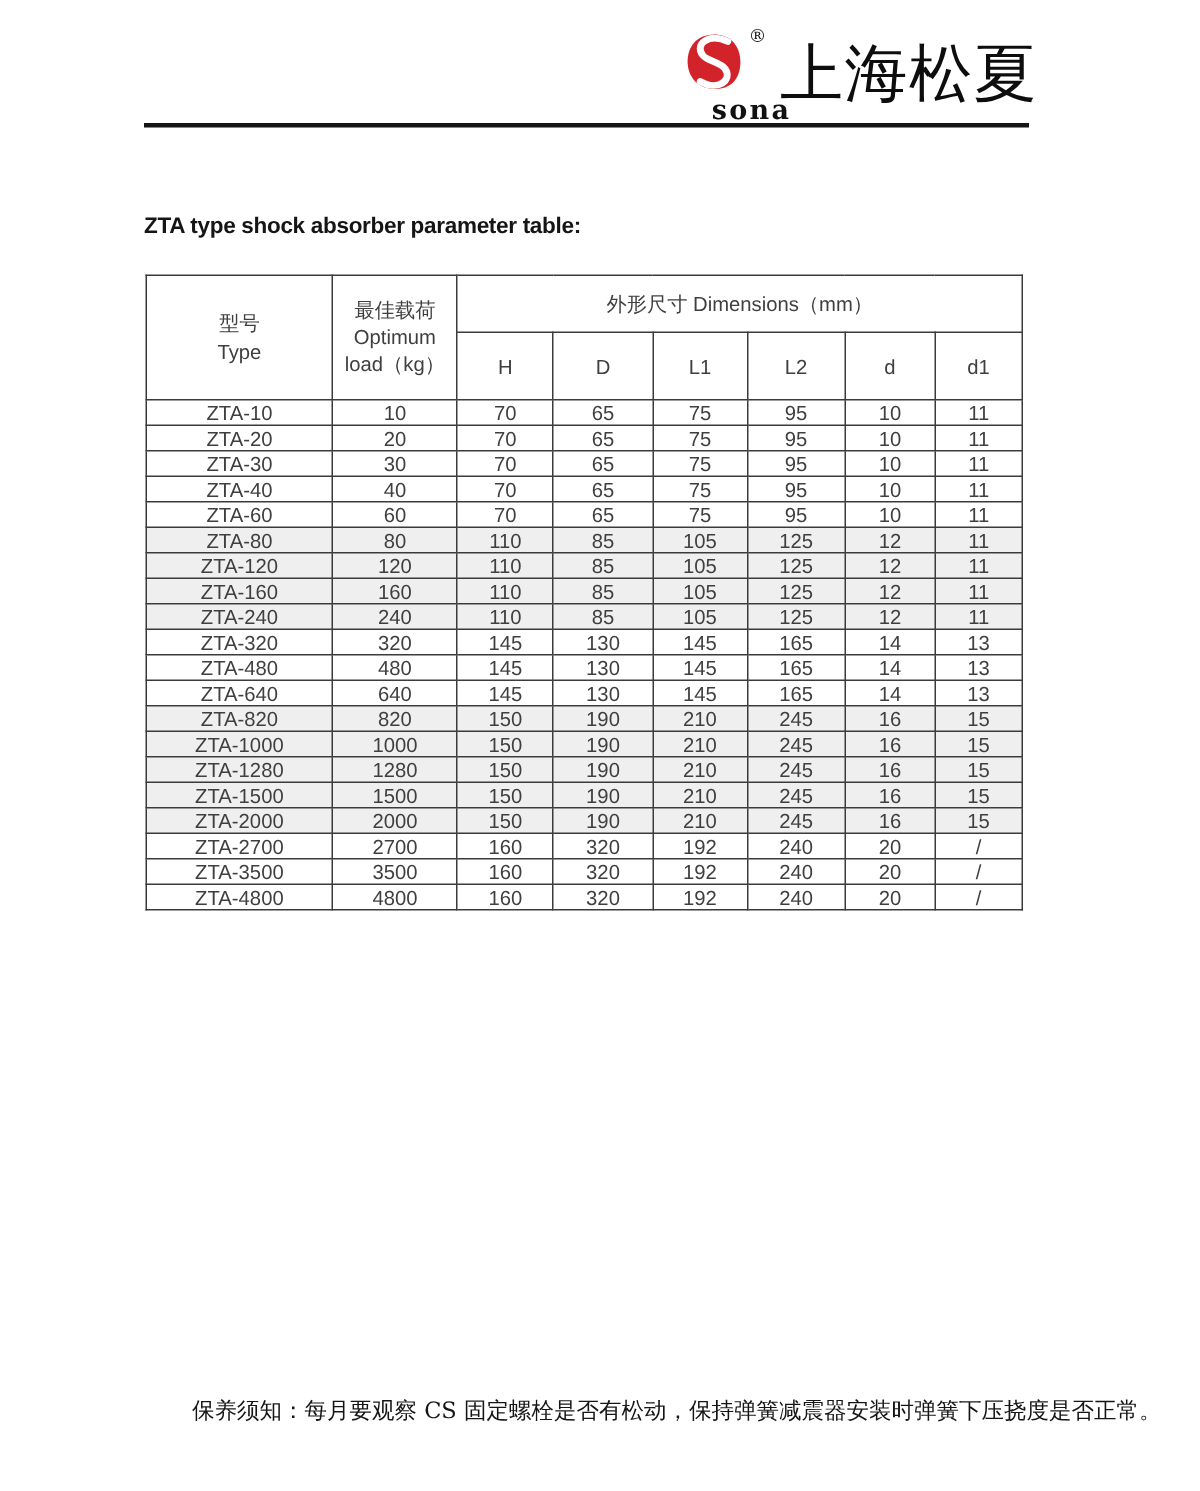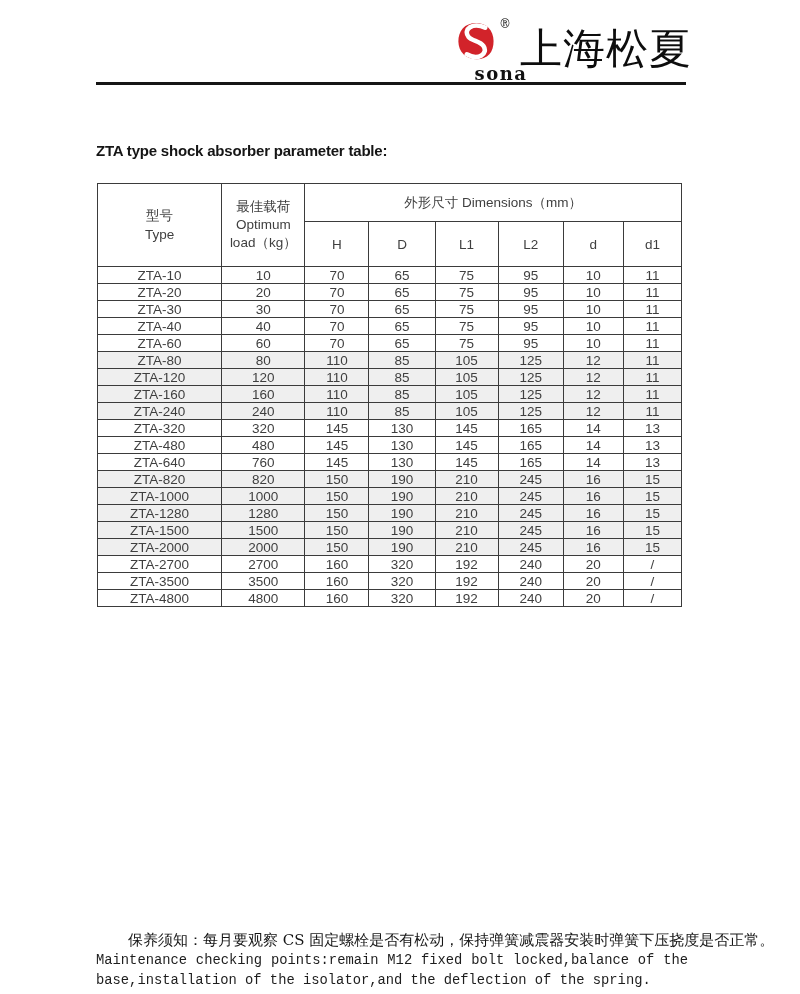--- a/index.html
+++ b/index.html
@@ -198,21 +198,21 @@
           <td>480</td>
           <td>145</td>
           <td>130</td>
           <td>145</td>
           <td>165</td>
           <td>14</td>
           <td>13</td>
         </tr>
         <tr>
           <td>ZTA-640</td>
-          <td>760</td>
+          <td>640</td>
           <td>145</td>
           <td>130</td>
           <td>145</td>
           <td>165</td>
           <td>14</td>
           <td>13</td>
         </tr>
         <tr class="shaded">
           <td>ZTA-820</td>
           <td>820</td>
@@ -290,15 +290,14 @@
           <td>320</td>
           <td>192</td>
           <td>240</td>
           <td>20</td>
           <td>/</td>
         </tr>
       </tbody>
   </table>
 
   <div class="footer-zh">保养须知：每月要观察 CS 固定螺栓是否有松动，保持弹簧减震器安装时弹簧下压挠度是否正常。</div>
-  <div class="footer-en">Maintenance checking points:remain M12 fixed bolt locked,balance of the base,installation of the isolator,and the deflection of the spring.</div>
 
 </div>
 
 </body></html>

